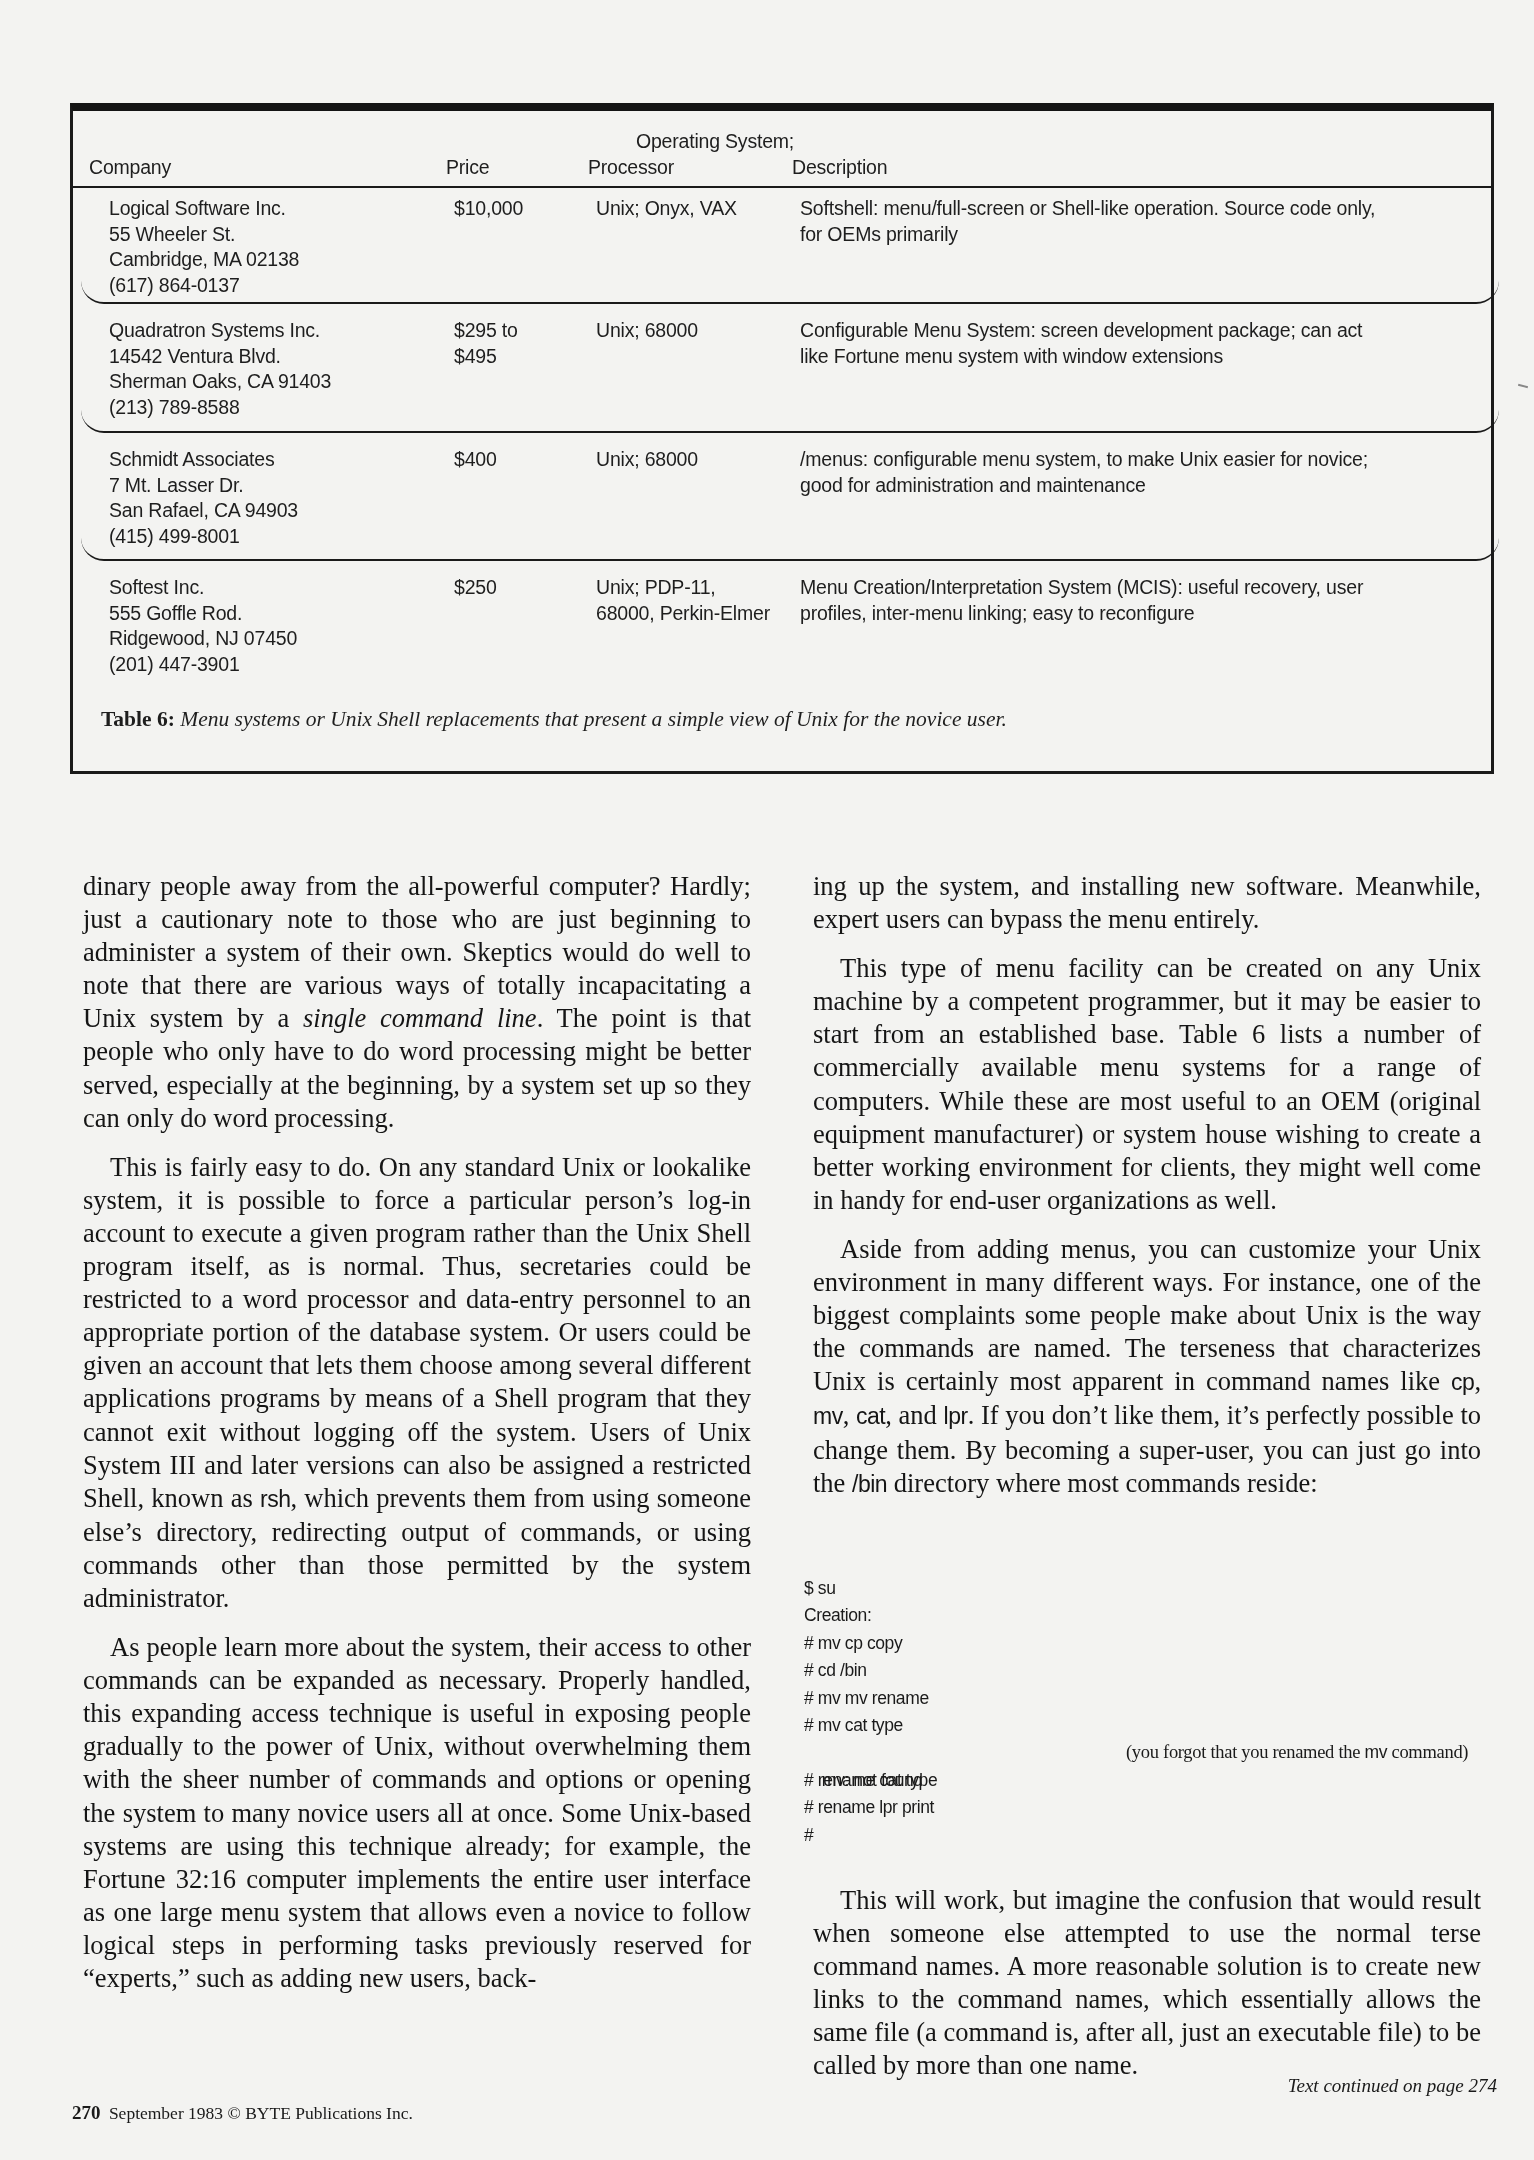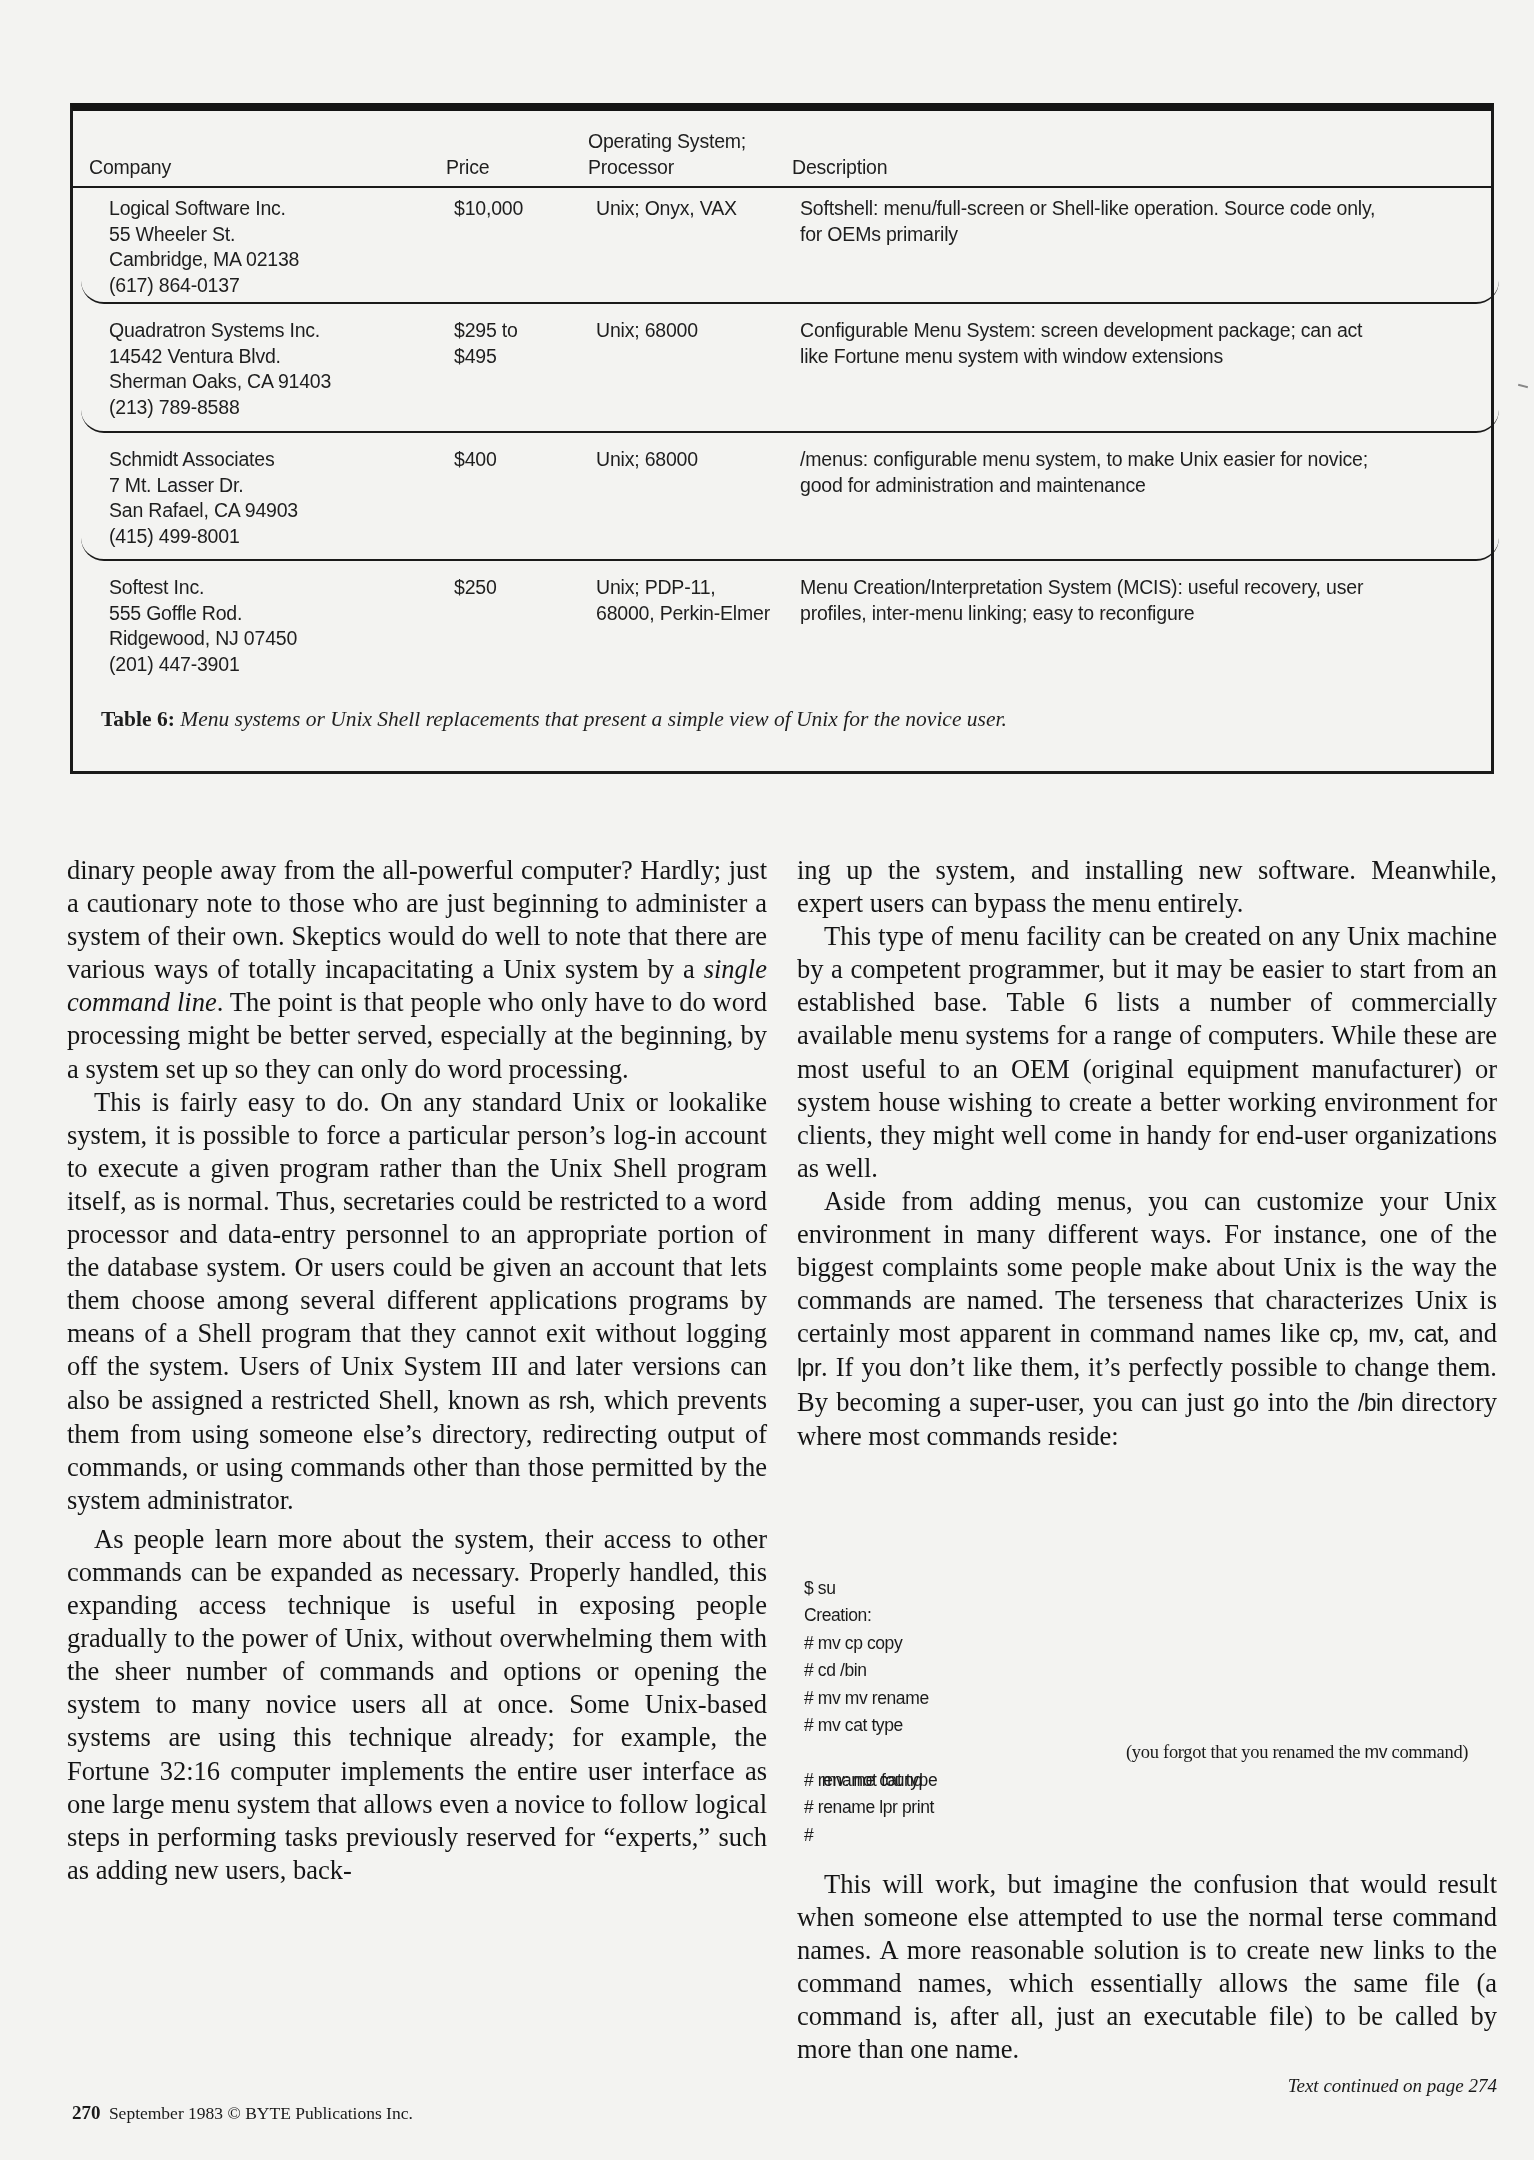--- a/index.html
+++ b/index.html
@@ -37,21 +37,21 @@
   .caption b { font-weight: bold; }
   .caption i { font-style: italic; }
   
   .col {
     position: absolute; top: 854px; width: 700px;
     font-size: 26.5px; line-height: 33.1px; color: #151515;
     text-align: justify;
   }
   .col-left { left: 67px; }
   .col-right { left: 797px; }
-  .col p { margin: 0; }
+  .col p { margin: 16px; }
   .col p.indent { text-indent: 27px; }
   .col p.gap { margin-top: 6px; }
   .mono-ish { font-family: "Liberation Sans", "DejaVu Sans", sans-serif; font-size: 23px; letter-spacing: -0.5px; }
   .ital { font-style: italic; }
   
   .code {
     position: absolute; left: 804px; top: 1575px; width: 700px;
     font-family: "Liberation Sans", "DejaVu Sans", sans-serif;
     font-size: 17.5px; line-height: 27.4px; color: #1a1a1a;
     letter-spacing: -0.4px;
@@ -73,21 +73,21 @@
   .margin-tick { position: absolute; left: 1518px; top: 385px; width: 10px; height: 2px; background: #888; transform: rotate(15deg); }
 </style>
 </head>
 <body>
 
 <div class="tbl">
   <div class="hdr">
     <span style="left:16px">Company</span>
     <span style="left:373px">Price</span>
     <span class="os" style="left:515px; bottom:6px; line-height:25.5px;">
-      <span style="position:static; display:block;">Operating System;</span>
+      <span style="position:static; display:block;margin-left:48px;">Operating System;</span>
       <span style="position:static; display:block;">Processor</span>
     </span>
     <span style="left:719px">Description</span>
   </div>
 
   <div class="row" style="top:77px; height:116px;">
     <div class="cell c-company">Logical Software Inc.
 55 Wheeler St.
 Cambridge, MA 02138
 (617) 864-0137</div>

